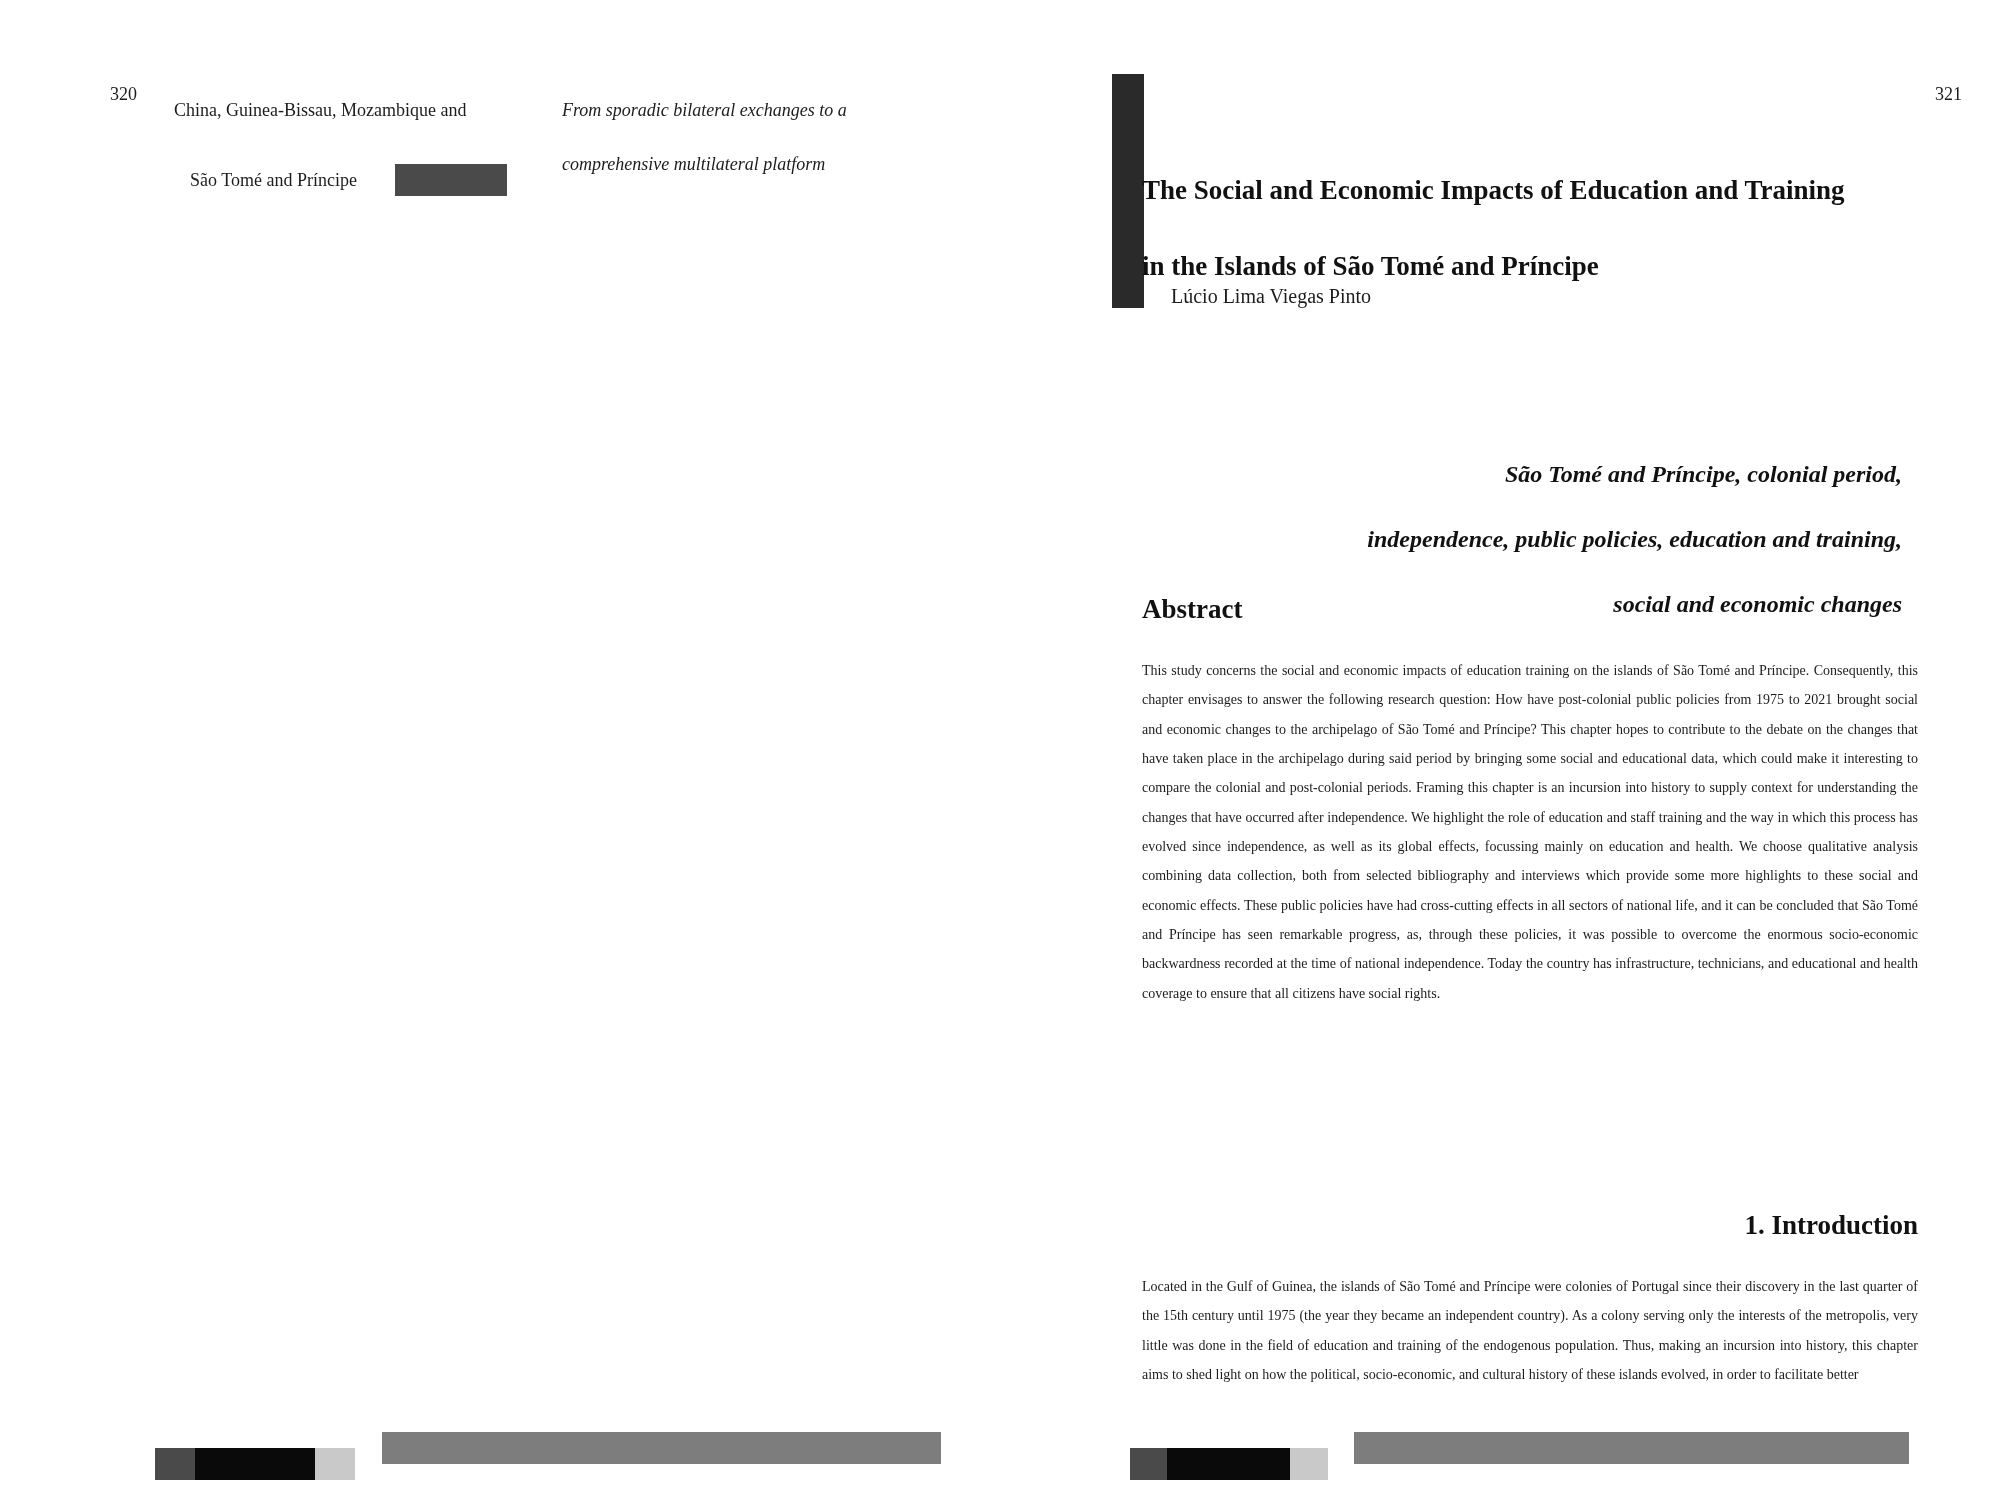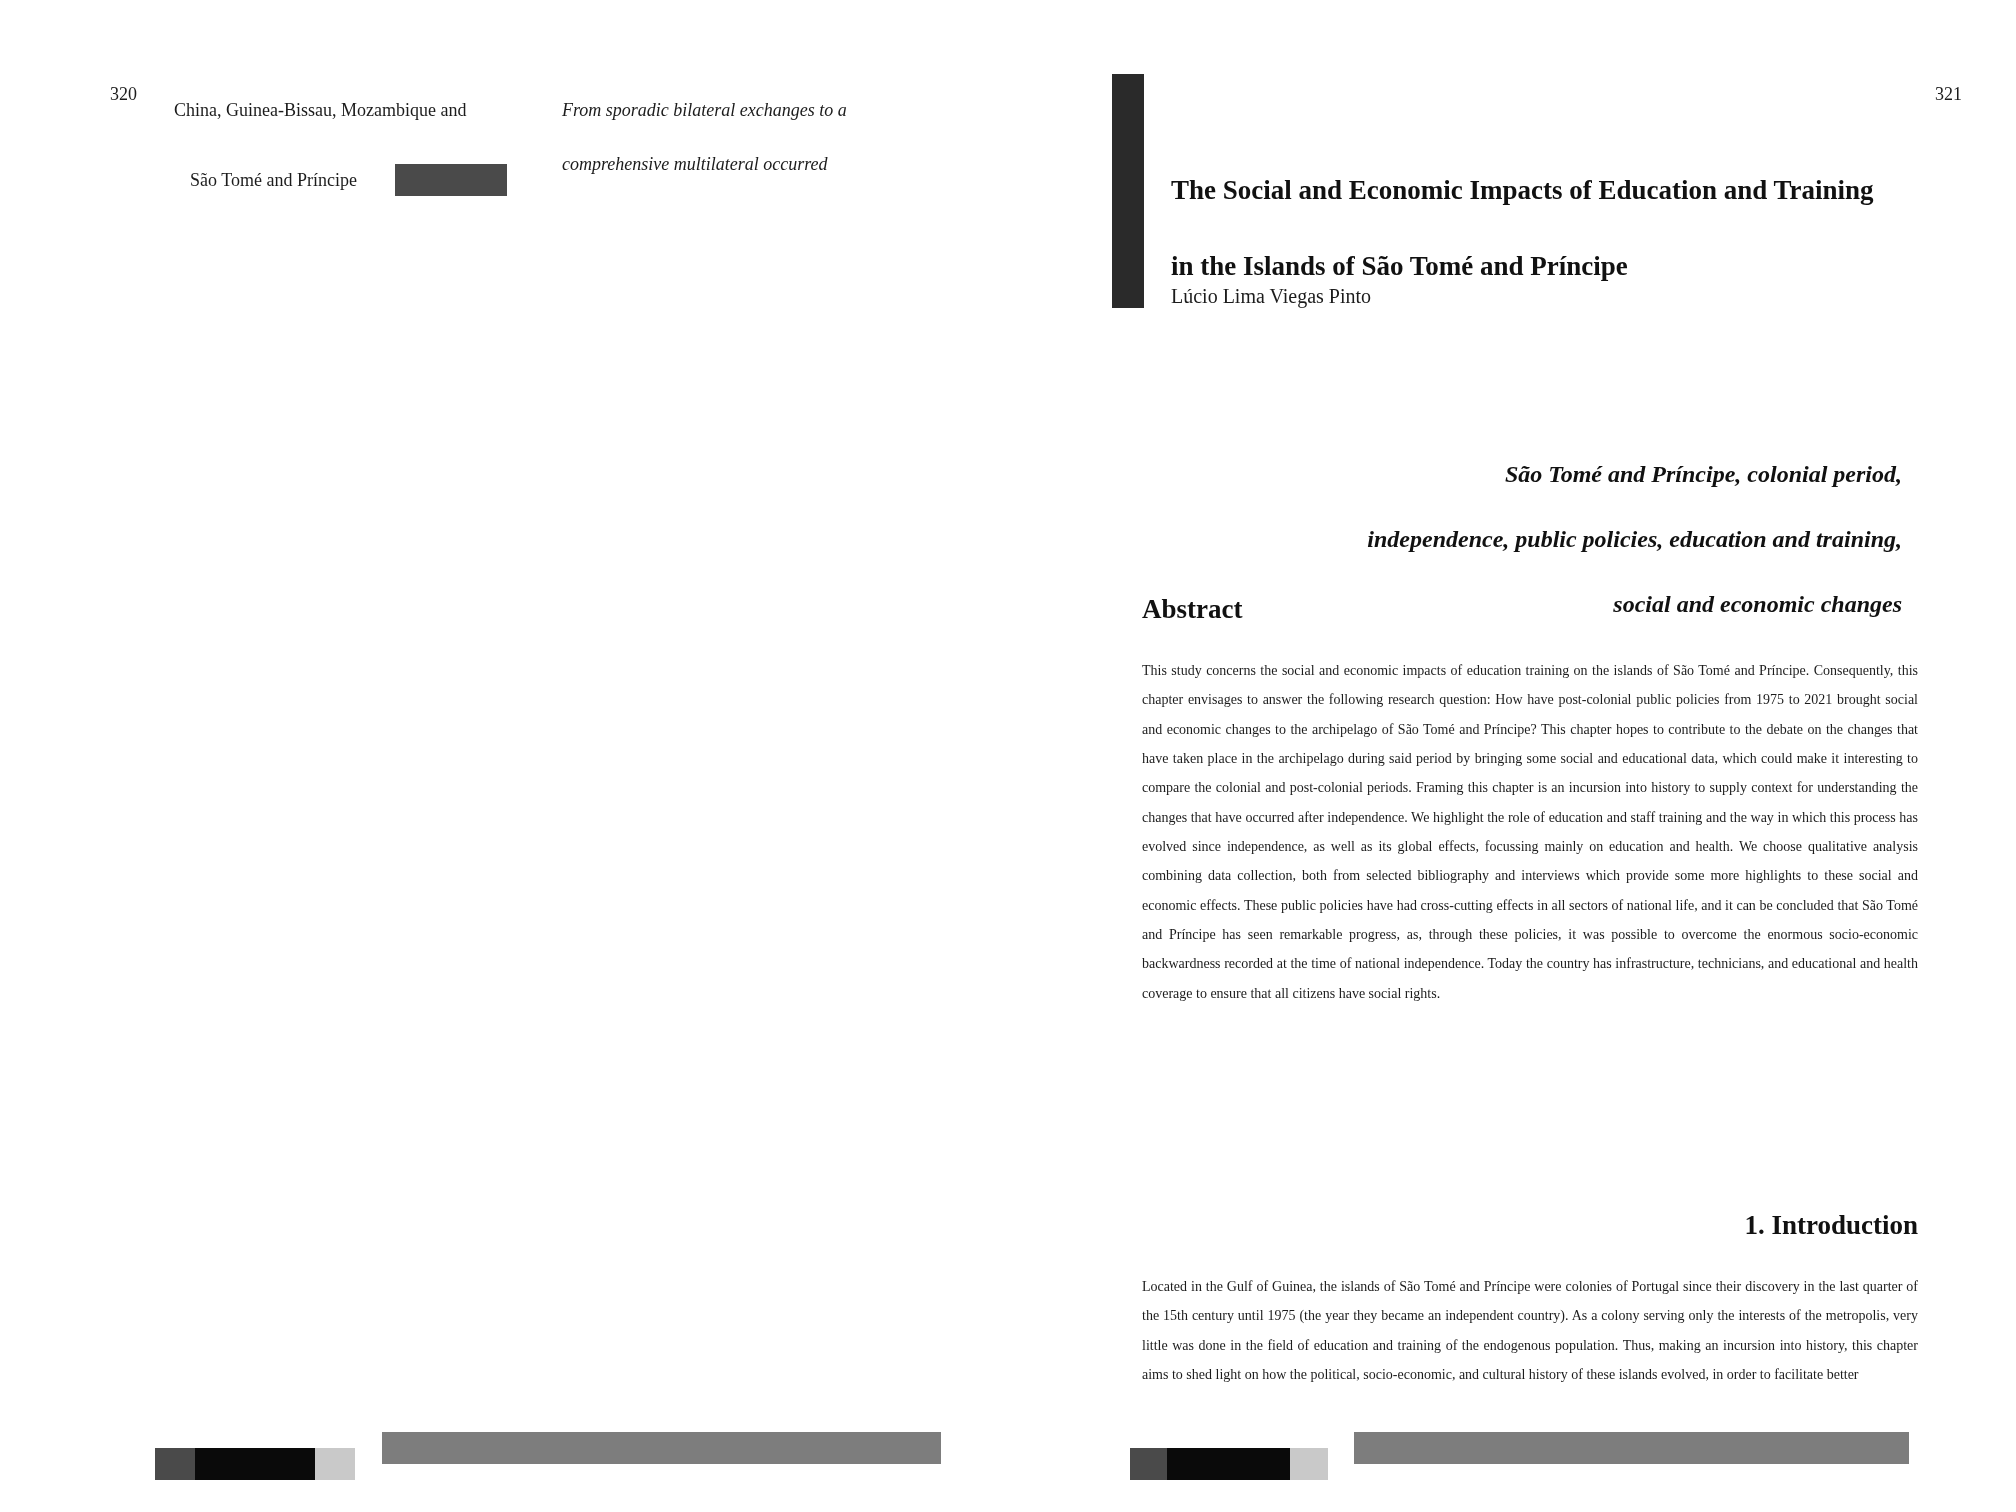--- a/index.html
+++ b/index.html
@@ -49,21 +49,21 @@
   .title-vline {
     position: absolute;
     left: 1096px;
     top: 58px;
     width: 2px;
     height: 234px;
     background: #2a2a2a;
   }
   .chapter-title {
     position: absolute;
-    left: 1123px;
+    left: 1094px;
     top: 120px;
     width: 800px;
     font-size: 27px;
     font-weight: bold;
     line-height: 44px;
     color: #111111;
   }
   .author-block {
     position: absolute;
     left: 1123px;
@@ -134,21 +134,21 @@
   <div class="hdr hdr-left-titles">
     <div>China, Guinea-Bissau, Mozambique and</div>
     <div class="hdr-line2-wrap">
       <span>São Tomé and Príncipe</span>
       <span class="hdr-rule"></span>
     </div>
   </div>
 
   <div class="hdr hdr-center-titles">
     <div>From sporadic bilateral exchanges to a</div>
-    <div>comprehensive multilateral occurred</div>
+    <div>comprehensive multilateral platform</div>
   </div>
 
   <div class="hdr hdr-pagenum-right">321</div>
 
   <div class="title-vline"></div>
 
   <div class="chapter-title">
     <div>The Social and Economic Impacts of Education and Training</div>
     <div>in the Islands of São Tomé and Príncipe</div>
   </div>

